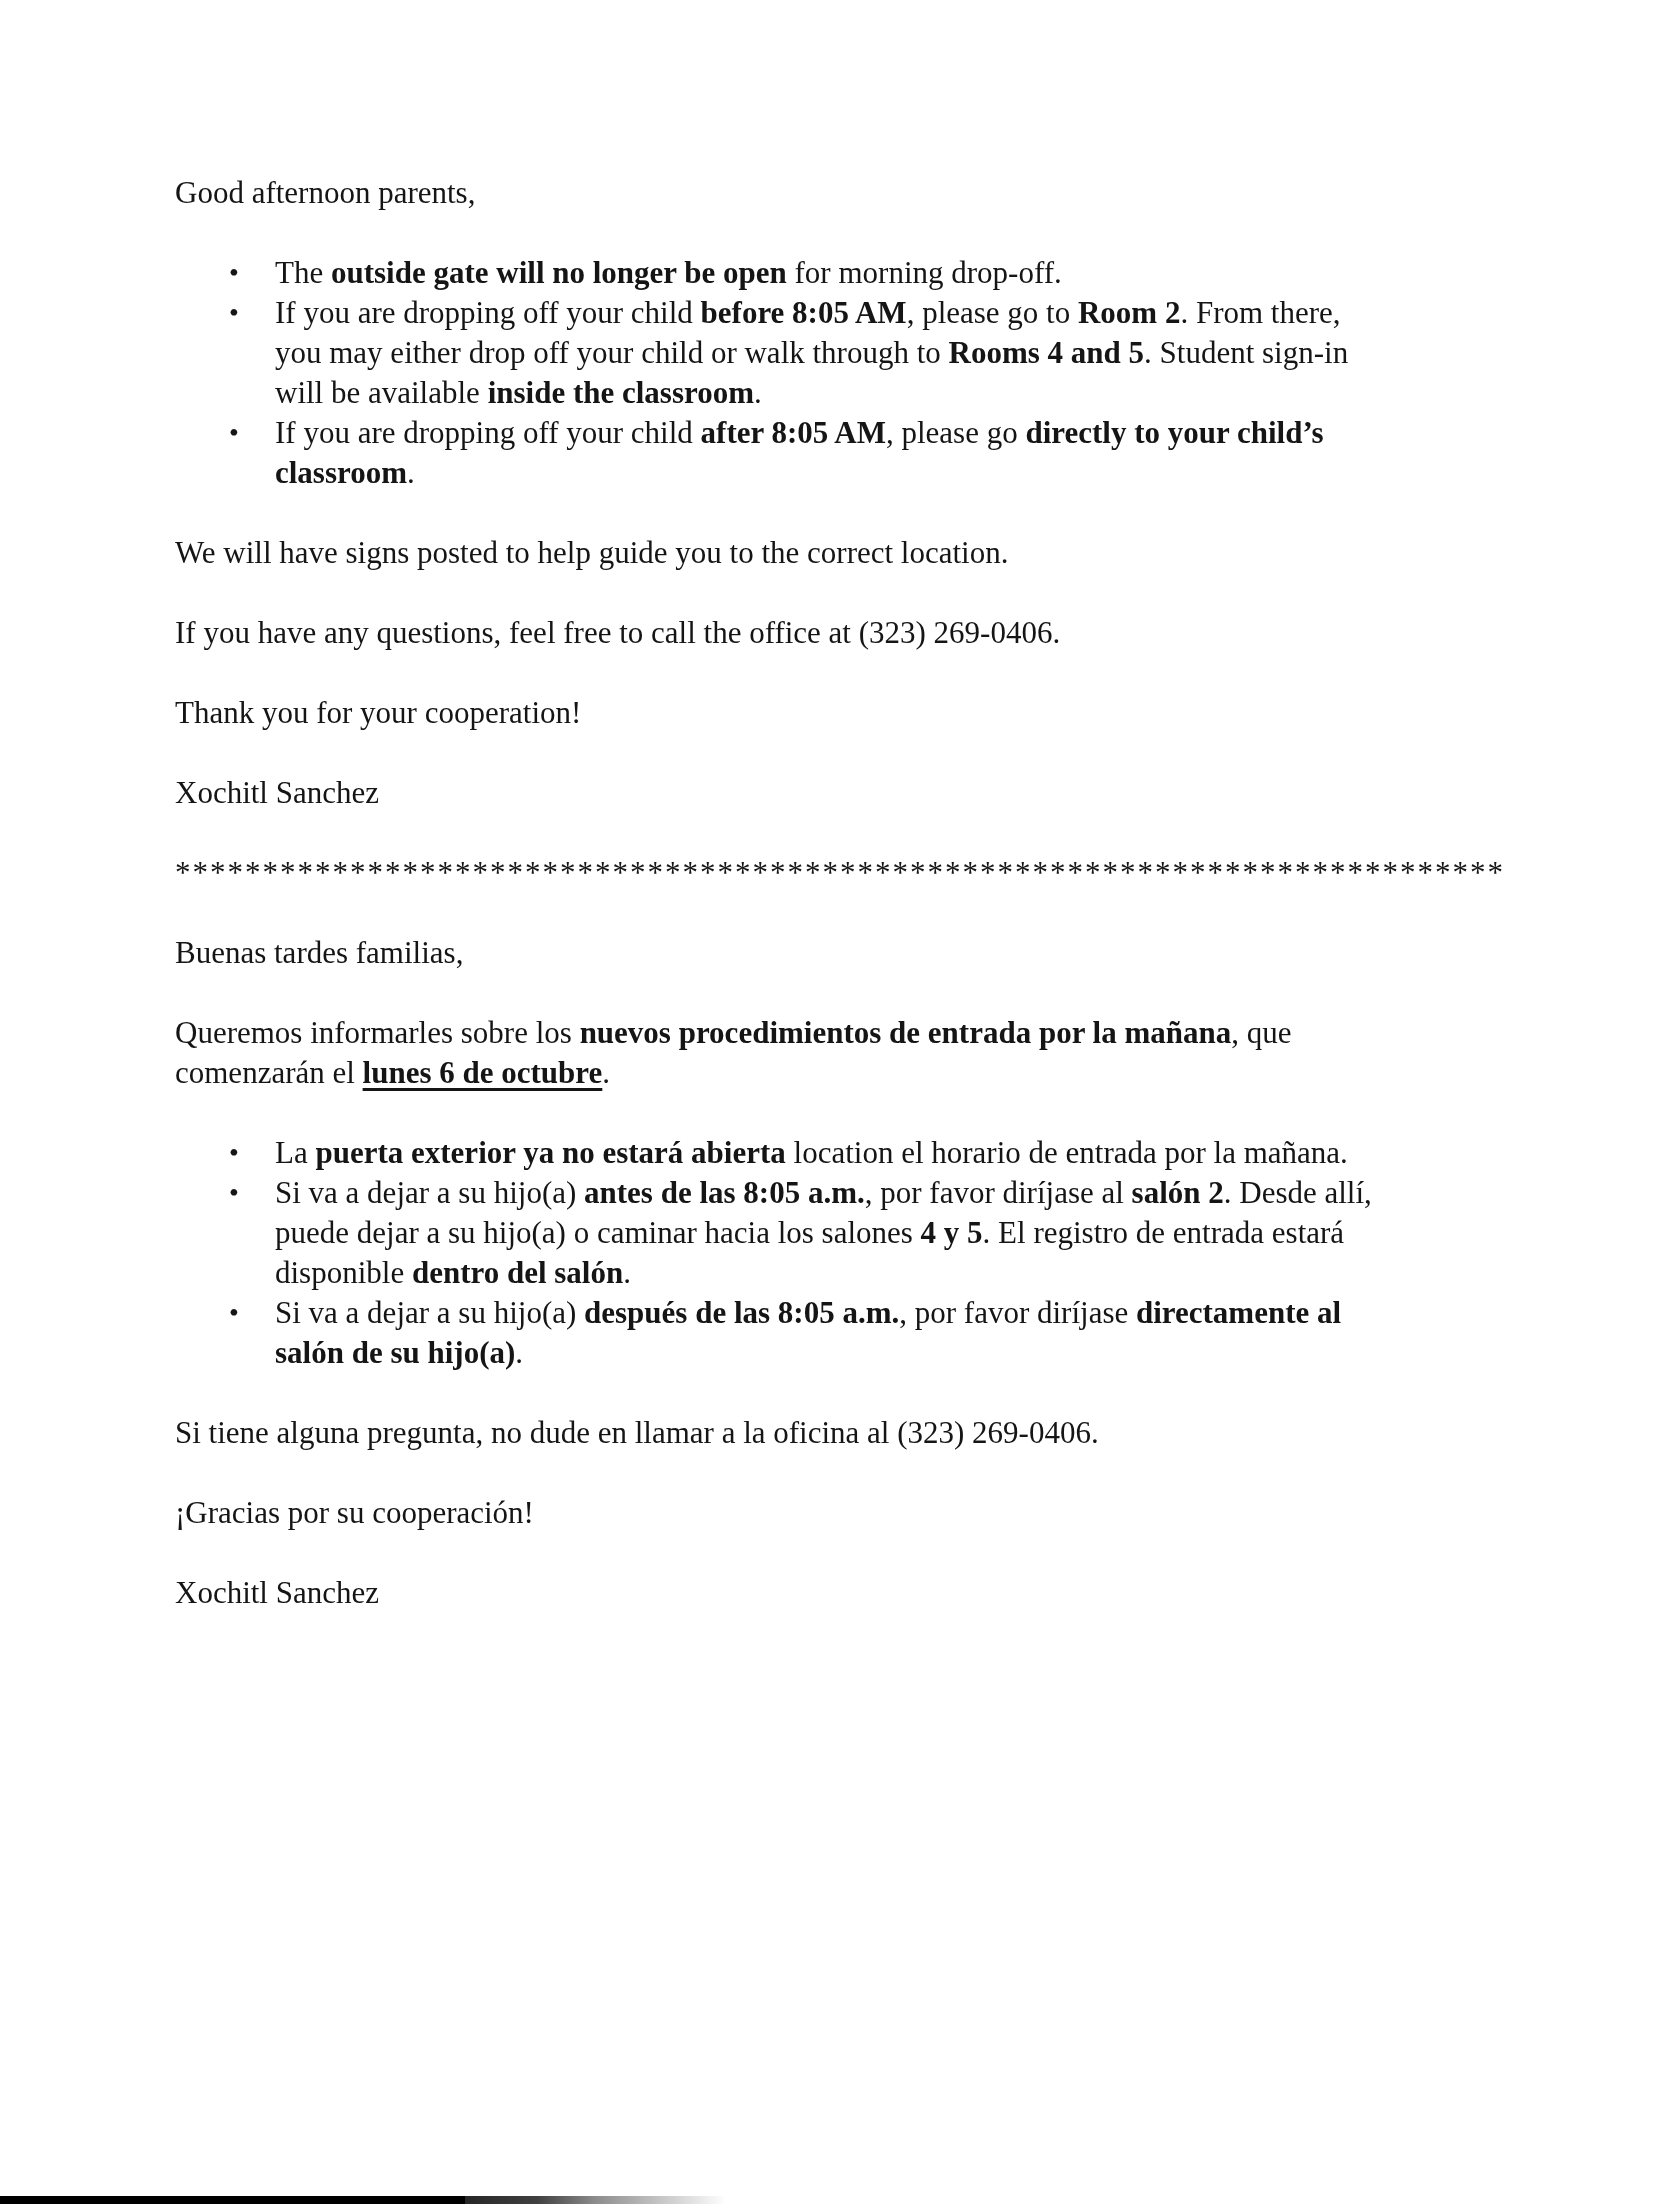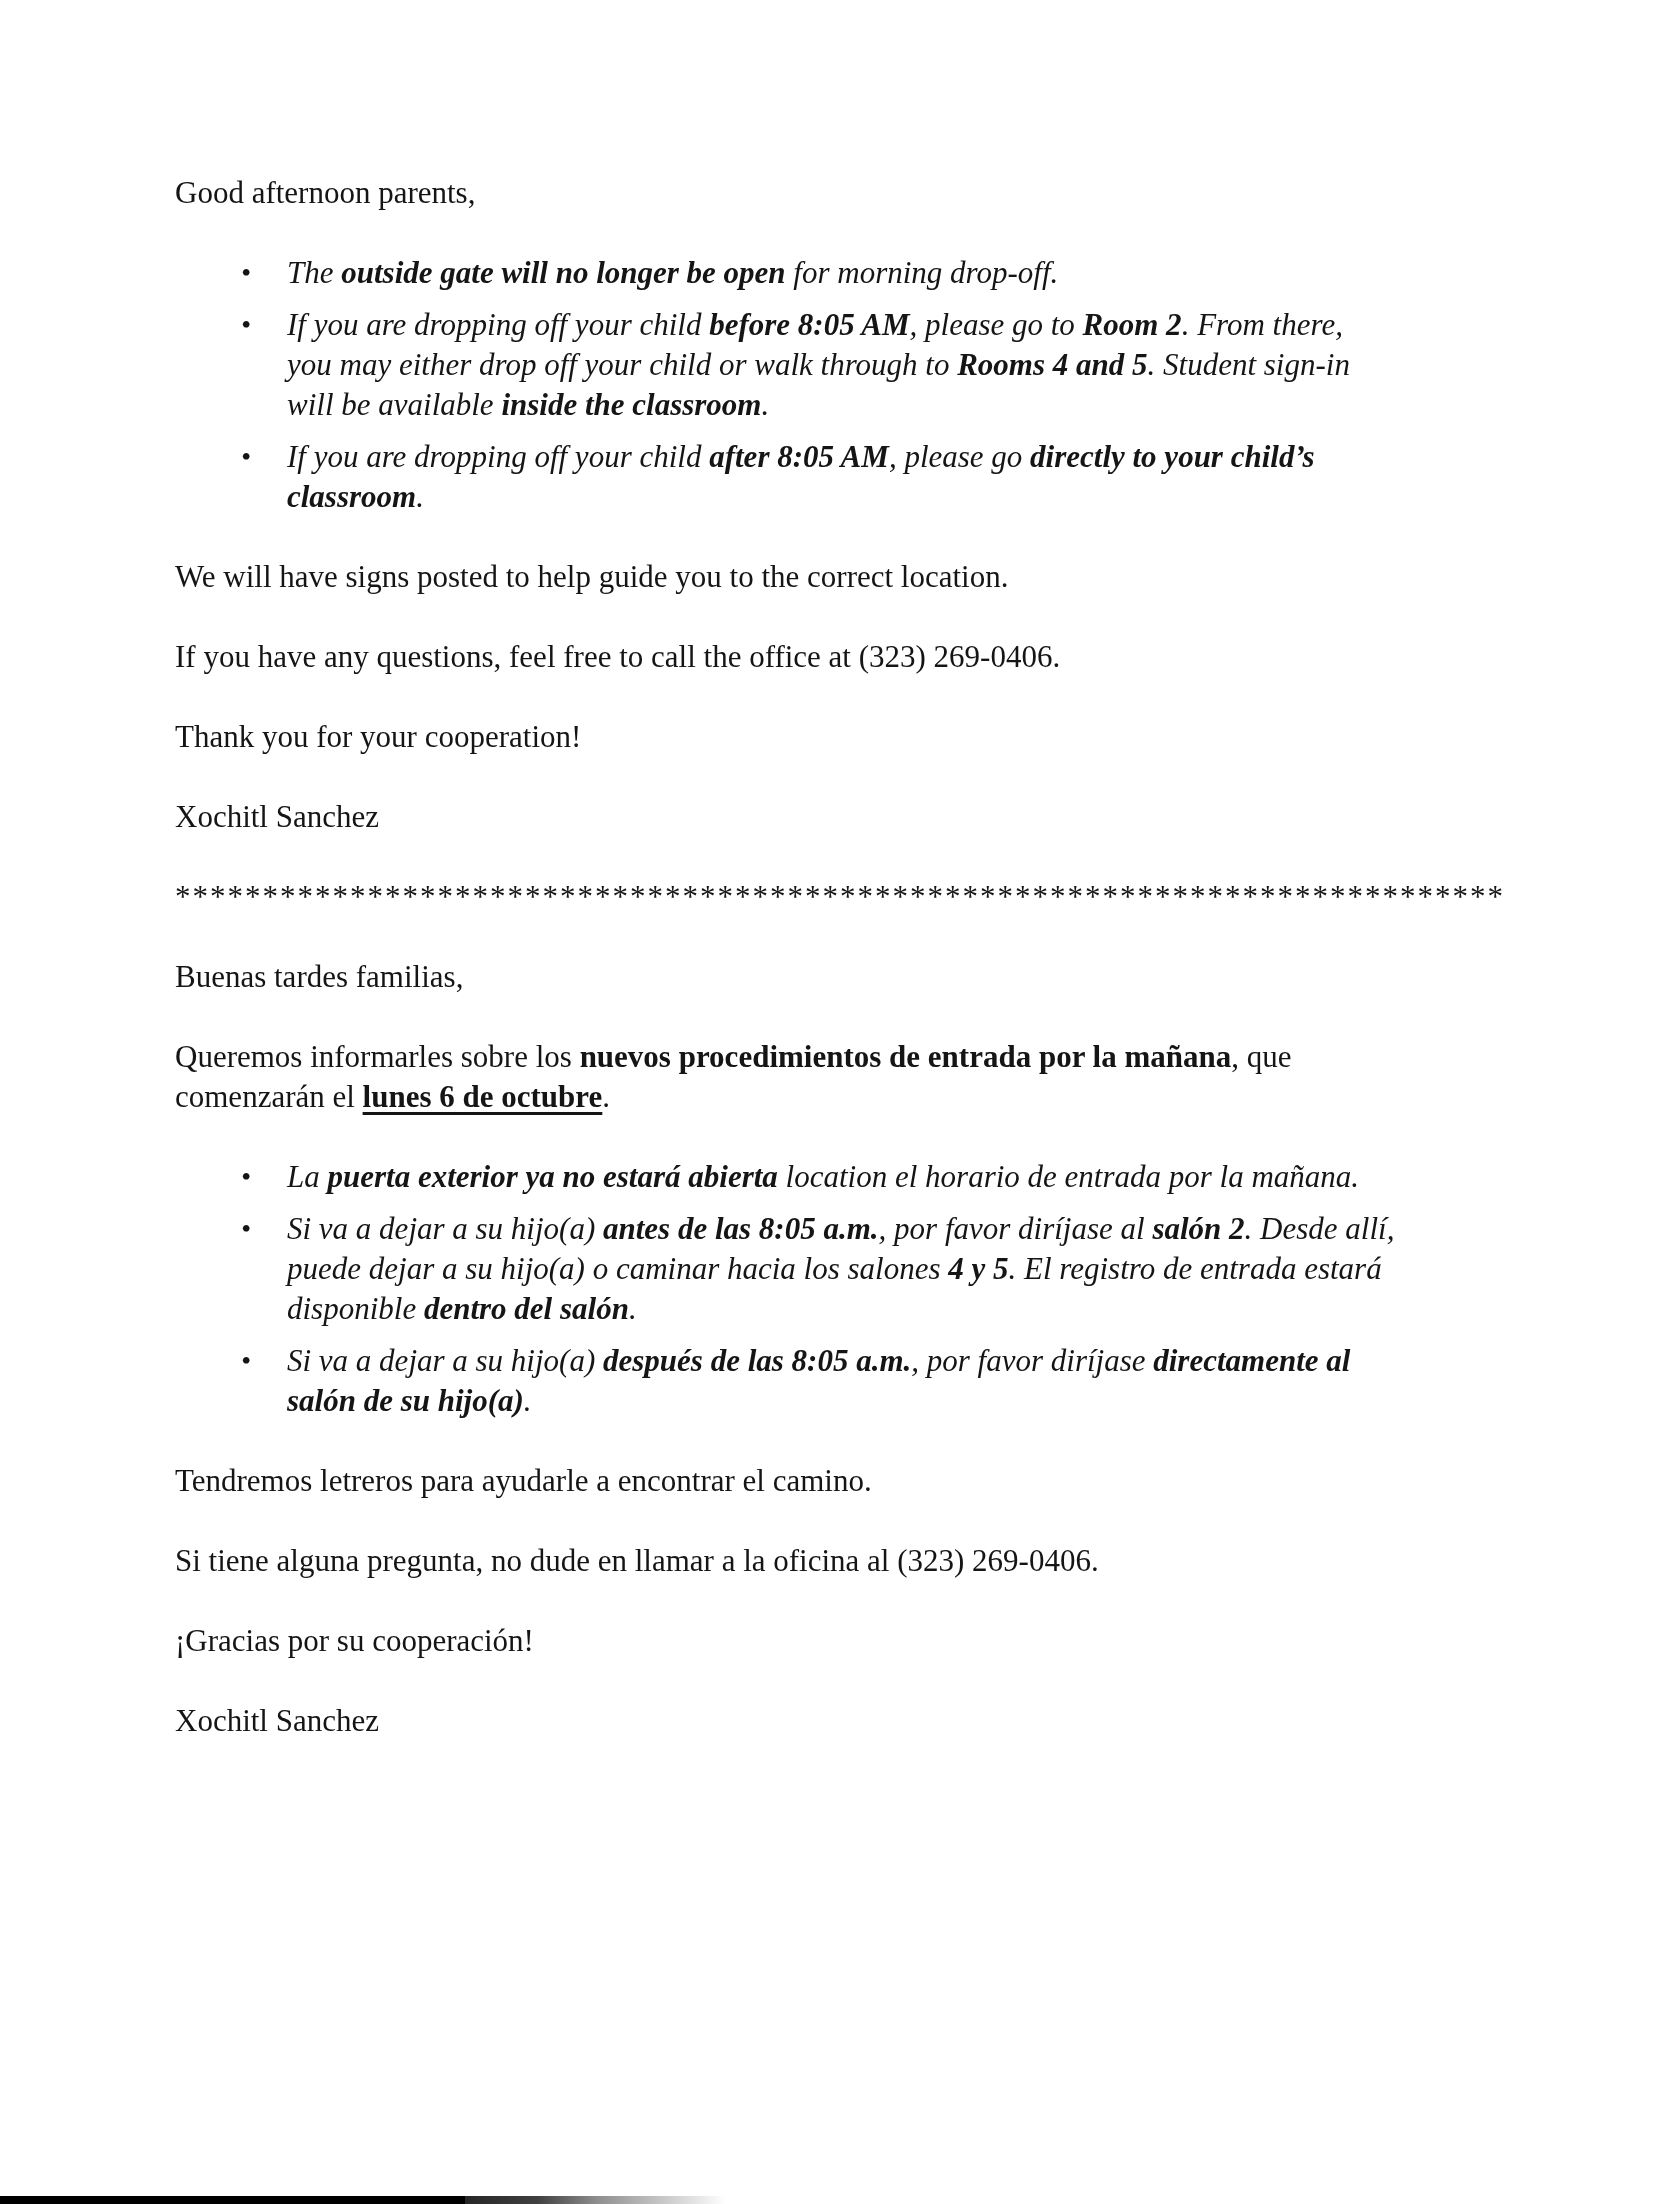--- a/index.html
+++ b/index.html
@@ -17,21 +17,21 @@
     left: 175px;
     top: 157px;
     width: 1353px;
     font-size: 31px;
     line-height: 40px;
     white-space: nowrap; 
   }
   p { margin: 16px 0 40px 0; }
   ul { list-style: none; margin: 0 0 40px 0; padding: 0; }
   ul.sublist { margin: 0; }
-  li { position: relative; margin: 12px; font-style: italic; }
+  li { position: relative; margin: 0; }
   li.main { padding-left: 100px; }
   li.main::before {
     content: "\2022";
     position: absolute;
     left: 54px;
     top: 0;
     line-height: 40px;
     font-size: 28px;
   }
   li.sub { padding-left: 203px; }
@@ -96,21 +96,20 @@
     <p><span>Queremos informarles sobre los </span><span class="b">nuevos procedimientos de entrada por la mañana</span><span>, que</span><br><span>comenzarán el </span><span class="b u">lunes 6 de octubre</span><span>.</span></p>
 
     <ul>
       <li class="main"><span>La </span><span class="b">puerta exterior ya no estará abierta</span><span> location el horario de entrada por la mañana.</span></li>
       <li class="main"><span>Si va a dejar a su hijo(a) </span><span class="b">antes de las 8:05 a.m.</span><span>, por favor diríjase al </span><span class="b">salón 2</span><span>. Desde allí,</span><br><span>puede dejar a su hijo(a) o caminar hacia los salones </span><span class="b">4 y 5</span><span>. El registro de entrada estará</span><br><span>disponible </span><span class="b">dentro del salón</span><span>.</span></li>
       <li class="main">
         <span><span>Si va a dejar a su hijo(a) </span><span class="b">después de las 8:05 a.m.</span><span>, por favor diríjase </span><span class="b">directamente al</span><br><span class="b">salón de su hijo(a)</span><span>.</span></span>
       </li>
     </ul>
 
-    <p><span>Tendremos letreros para ayudarle a encontrar el camino.</span></p>
     <p><span>Si tiene alguna pregunta, no dude en llamar a la oficina al (323) 269-0406.</span></p>
     <p><span>¡Gracias por su cooperación!</span></p>
     <p>Xochitl Sanchez</p>
   </div>
 
 </div>
 
 <div class="scan-bar"></div>
 
 

